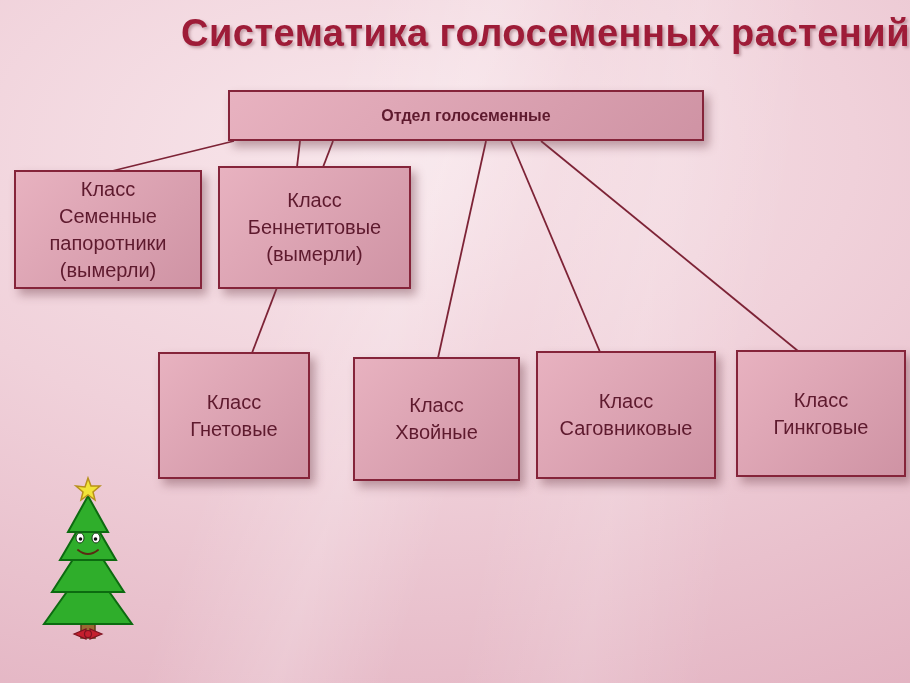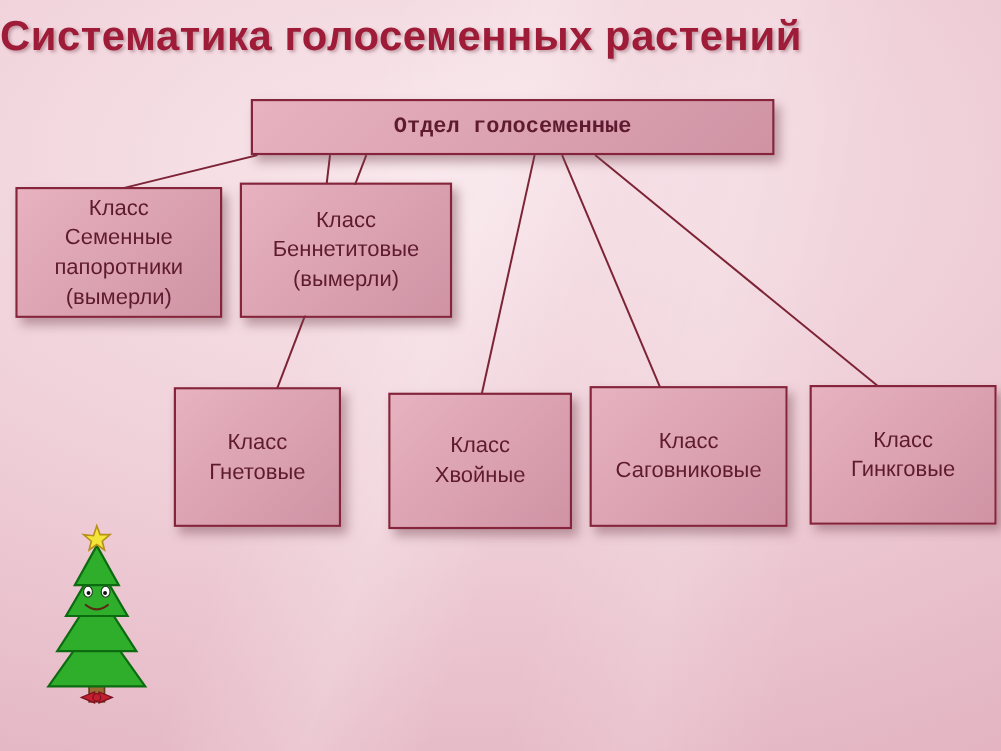--- a/index.html
+++ b/index.html
@@ -18,41 +18,41 @@
       var(--bg_inner) 0%, var(--bg_mid) 45%, var(--bg_outer) 100%);
   }
   .slide::before{
     content:""; position:absolute; inset:0; pointer-events:none;
     background:
       linear-gradient(108deg, transparent 32%, rgba(255,255,255,.20) 44%, transparent 54%),
       linear-gradient(100deg, transparent 56%, rgba(255,255,255,.14) 68%, transparent 80%);
   }
   .title{
     position:absolute; top:12px; left:0; width:100%; margin:0;
-    text-align:left; font-size:38px; font-weight:bold; letter-spacing:.5px;
+    text-align:right; font-size:38px; font-weight:bold; letter-spacing:.5px;
     color:var(--title_text);
     text-shadow:2px 2px 3px rgba(130,80,92,.45);
     z-index:3;
   }
   .connectors{position:absolute; left:0; top:0; z-index:1;}
   .connectors line{stroke:var(--connector); stroke-width:1.8;}
   .box{
     position:absolute; z-index:2;
     display:flex; align-items:center; justify-content:center;
     text-align:center;
     background:linear-gradient(135deg, var(--box_fill_light) 0%, var(--box_fill_dark) 100%);
     border:2px solid var(--box_border);
     box-shadow:5px 6px 9px rgba(120,70,82,.45);
     box-sizing:border-box;
   }
   .box-label{
     white-space:pre-line; color:var(--box_text);
     font-size:20px; line-height:1.35;
   }
-  .root-label{font-size:20px; font-weight:bold; line-height:1.1;font-family:Liberation Mono, monospace;}
+  .root-label{font-size:16px; font-weight:bold; line-height:1.1;}
   .box.root{left:228px; top:90px;  width:476px; height:51px;}
   .box.b1  {left:14px;  top:170px; width:188px; height:119px;}
   .box.b2  {left:218px; top:166px; width:193px; height:123px;}
   .box.b3  {left:158px; top:352px; width:152px; height:127px;}
   .box.b4  {left:353px; top:357px; width:167px; height:124px;}
   .box.b5  {left:536px; top:351px; width:180px; height:128px;}
   .box.b6  {left:736px; top:350px; width:170px; height:127px;}
   .tree{position:absolute; left:32px; top:476px; z-index:2;}
 </style>
 </head>

